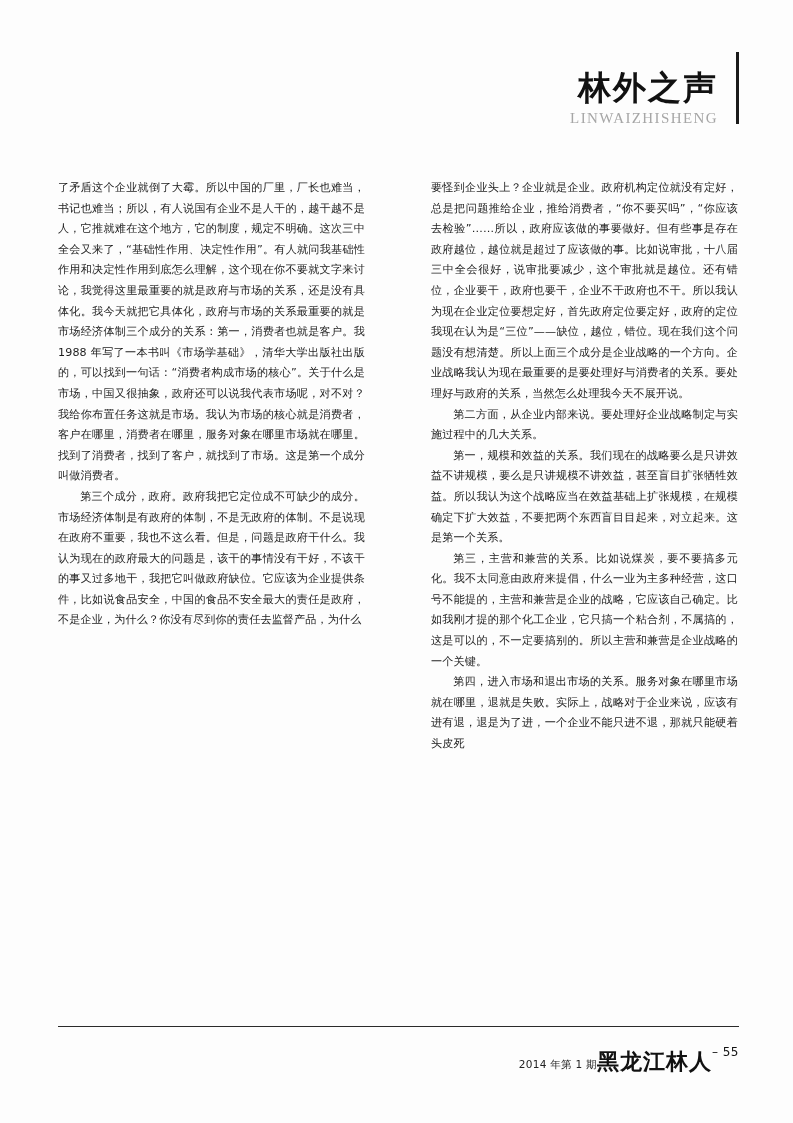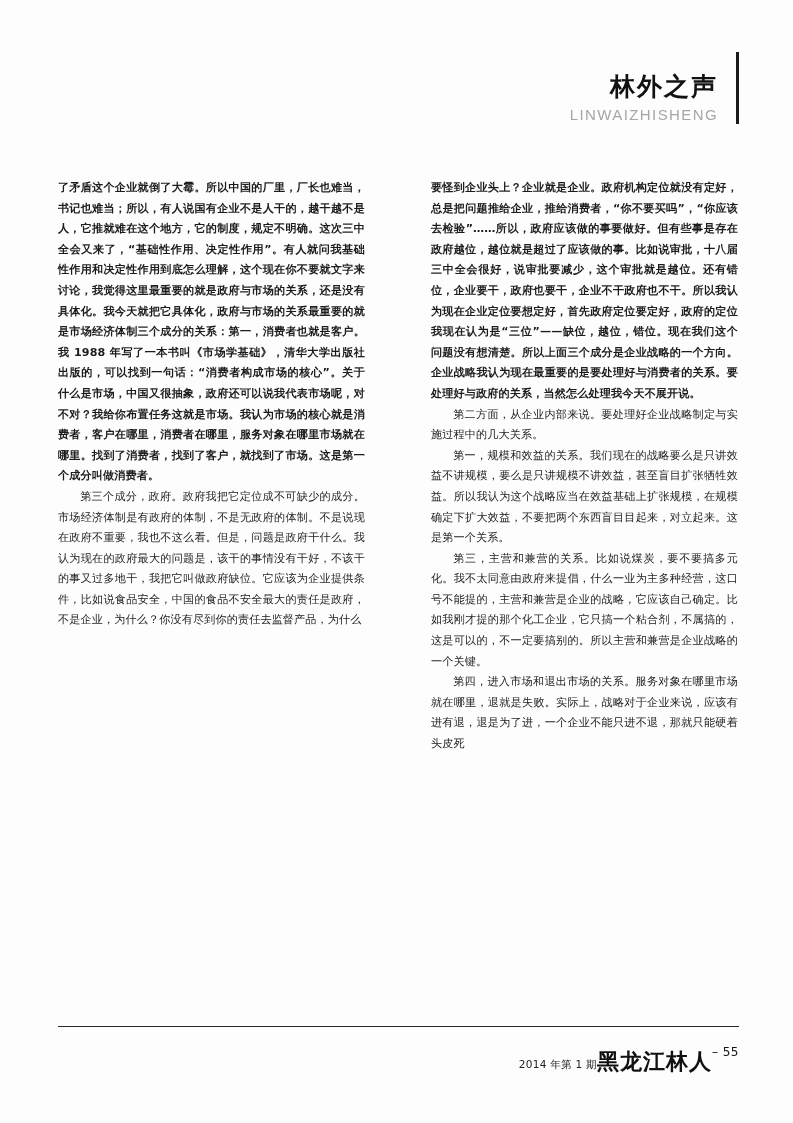--- a/index.html
+++ b/index.html
@@ -32,34 +32,34 @@
     height: 72px;
   }
   .header-text {
     text-align: right;
     padding-right: 18px;
     display: flex;
     flex-direction: column;
     justify-content: center;
   }
   .header-cn {
-    font-size: 25px;
+    font-size: 33px;
     font-weight: bold;
     letter-spacing: 2px;
     color: #111;
     line-height: 1.15;
     font-family: "DejaVu Sans", "Liberation Sans", sans-serif;
     margin-top: 20px;
   }
   .header-en {
     font-size: 15px;
     letter-spacing: 1.4px;
     color: #a6a6a6;
     margin-top: 4px;
-    font-family: Liberation Sans, sans-serif;
+    font-family: Liberation Serif, serif;
   }
   .header-rule {
     width: 3px;
     background: #1a1a1a;
     align-self: stretch;
   }
 
   
   .content {
     position: absolute;
@@ -77,21 +77,20 @@
     text-align: justify;
     color: #1c1c1c;
     letter-spacing: 0.15px;
   }
   .col p {
     margin: 0;
     text-indent: 2em;
   }
   .col p.noindent {
     text-indent: 0;
-    font-weight: bold;
   }
   .col-divider {
     width: 66px;
   }
 
   
   .footer {
     position: absolute;
     left: 58px;
     right: 54px;

